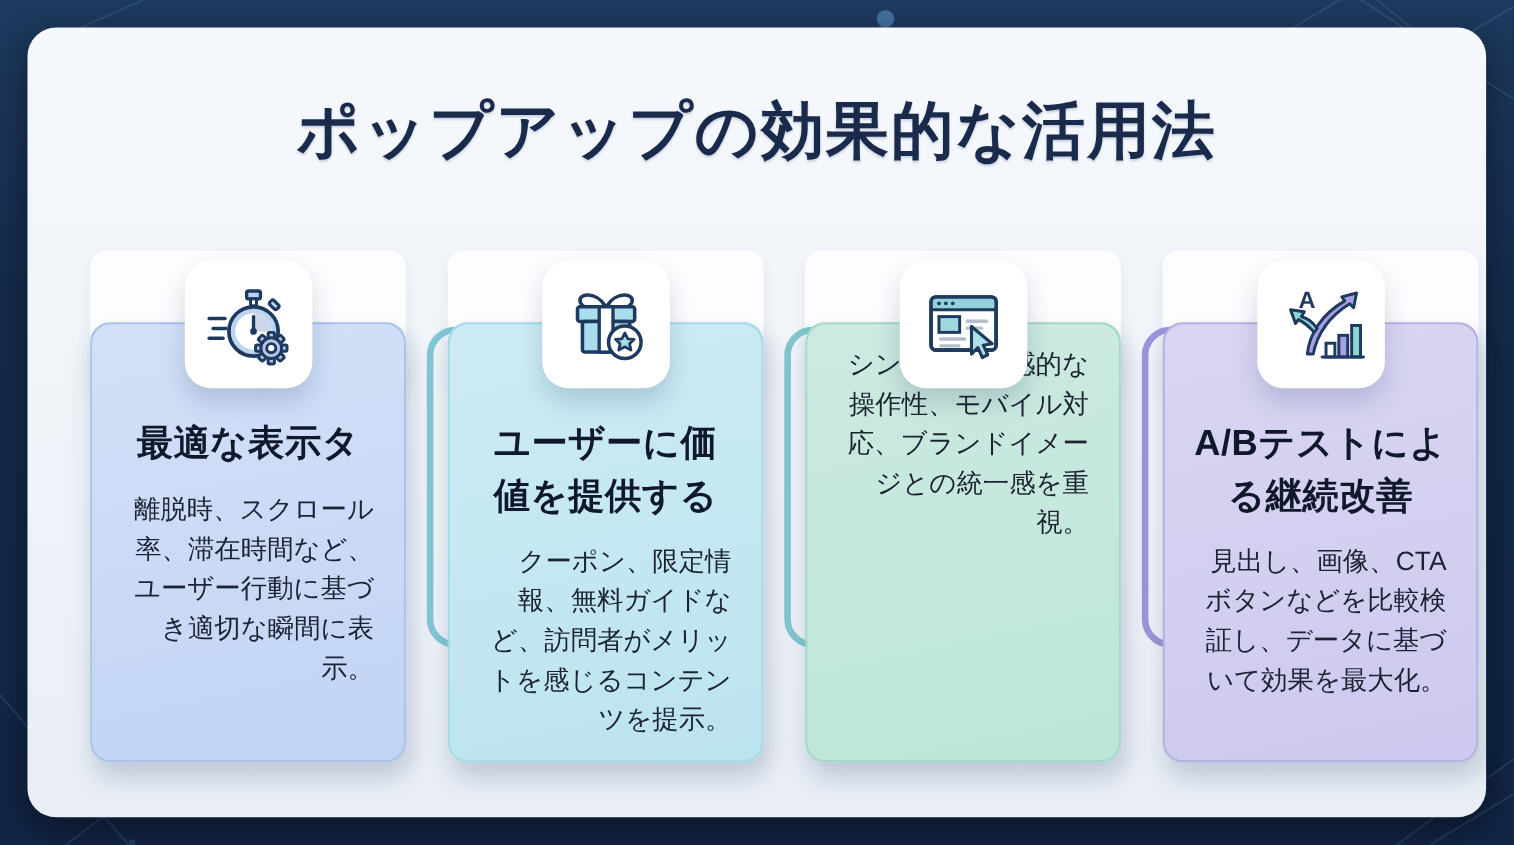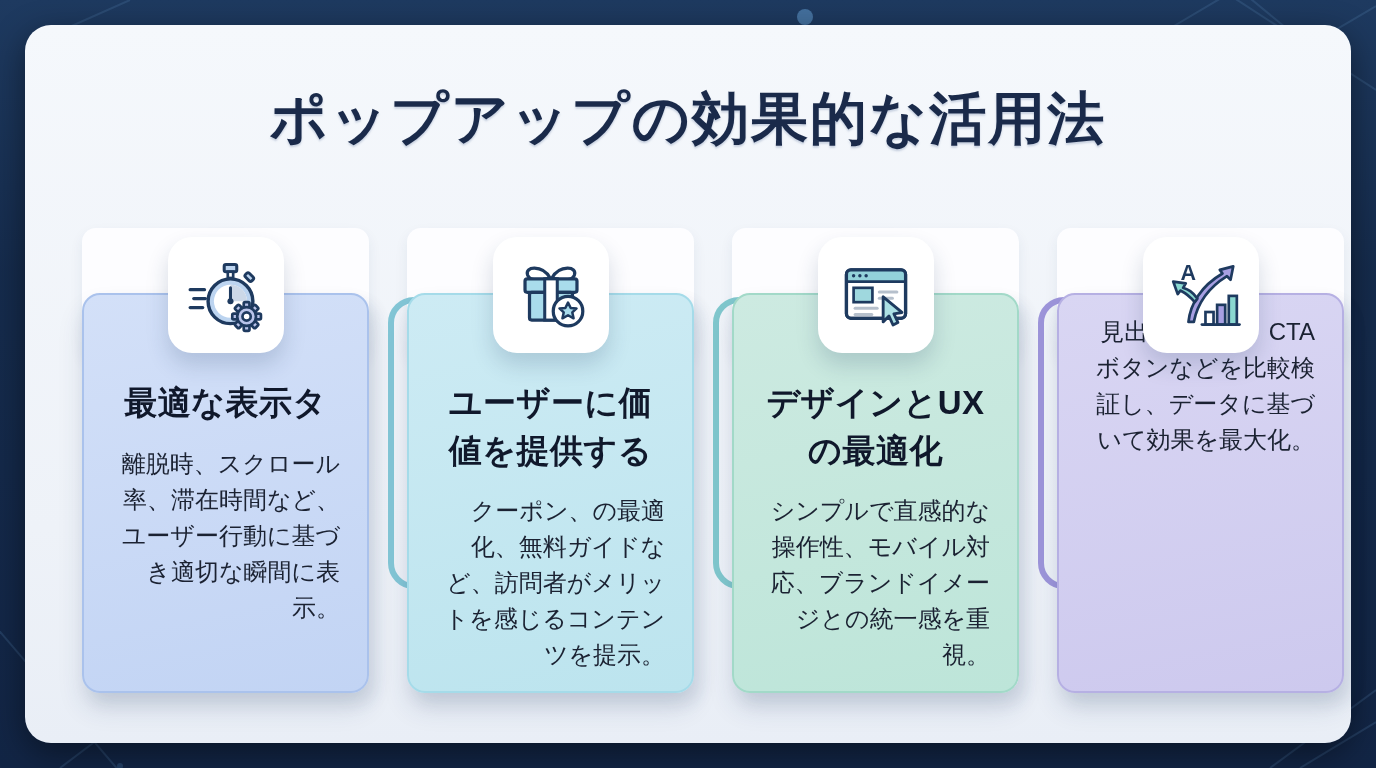--- a/index.html
+++ b/index.html
@@ -135,43 +135,39 @@
     </div>
 
     <div class="column" style="--fill1: #cdebf4; --fill2: #bce4ee; --bd: #a5dbe9; --outline: #83c6d6;">
       <div class="back-card"></div>
       <div class="outline-decor"></div>
       <div class="card">
         <div class="card-title">
           <div>ユーザーに価</div>
           <div>値を提供する</div>
         </div>
-        <div class="card-body">クーポン、の最適化、無料ガイドなど、訪問者がメリットを感じるコンテンツを提示。</div>
+        <div class="card-body">クーポン、限定情報、無料ガイドなど、訪問者がメリットを感じるコンテンツを提示。</div>
       </div>
       <div class="icon-tile">
         <svg viewBox="0 0 96 96">
           <path d="M47,29 C38,14 18,16 22,26 C25,33 38,32 47,29 Z" fill="#ffffff" stroke="#1e3a5f" stroke-width="3.6" stroke-linejoin="round"></path>
           <path d="M49,29 C58,14 78,16 74,26 C71,33 58,32 49,29 Z" fill="#ffffff" stroke="#1e3a5f" stroke-width="3.6" stroke-linejoin="round"></path>
           <rect x="19" y="30" width="58" height="15" rx="2.5" fill="#a9dcec" stroke="#1e3a5f" stroke-width="3.6"></rect>
           <rect x="24" y="45" width="48" height="31" rx="2.5" fill="#a9dcec" stroke="#1e3a5f" stroke-width="3.6"></rect>
           <rect x="41" y="30" width="14" height="46" fill="#ffffff" stroke="#1e3a5f" stroke-width="3.4"></rect>
           <circle cx="67" cy="66" r="16.5" fill="#ffffff" stroke="#1e3a5f" stroke-width="3.6"></circle>
           <path d="M67,56.5 L70,62.5 L76.5,63 L71.8,67.5 L73.2,74 L67,70.6 L60.8,74 L62.2,67.5 L57.5,63 L64,62.5 Z" fill="#a9dcec" stroke="#1e3a5f" stroke-width="2.8" stroke-linejoin="round"></path>
         </svg>
       </div>
     </div>
 
     <div class="column" style="--fill1: #cdeae1; --fill2: #bde5d9; --bd: #a2d9c8; --outline: #80c7cd;">
       <div class="back-card"></div>
       <div class="outline-decor"></div>
       <div class="card">
-        <div class="card-title">
-          <div>デザインとUX</div>
-          <div>の最適化</div>
-        </div>
         <div class="card-body">シンプルで直感的な操作性、モバイル対応、ブランドイメージとの統一感を重視。</div>
       </div>
       <div class="icon-tile">
         <svg viewBox="0 0 96 96">
           <rect x="15" y="20" width="66" height="54" rx="5" fill="#ffffff" stroke="#1e3a5f" stroke-width="3.6"></rect>
           <path d="M15,25 a5,5 0 0 1 5,-5 h56 a5,5 0 0 1 5,5 v8 h-66 Z" fill="#93d2da"></path>
           <rect x="15" y="20" width="66" height="54" rx="5" fill="none" stroke="#1e3a5f" stroke-width="3.6"></rect>
           <line x1="15" y1="33" x2="81" y2="33" stroke="#1e3a5f" stroke-width="3"></line>
           <circle cx="23" cy="26.5" r="1.9" fill="#1e3a5f"></circle>
           <circle cx="30" cy="26.5" r="1.9" fill="#1e3a5f"></circle>
@@ -183,20 +179,24 @@
           <rect x="23" y="68" width="22" height="3.4" rx="1.7" fill="#b6c0cc"></rect>
           <path d="M56,50 L56,78 L62.5,71.5 L67,81.5 L72.5,78.7 L68,69 L77,67.5 Z" fill="#ace0e4" stroke="#1e3a5f" stroke-width="3.2" stroke-linejoin="round"></path>
         </svg>
       </div>
     </div>
 
     <div class="column" style="--fill1: #d9d6f3; --fill2: #cdc9ee; --bd: #b6b0e3; --outline: #9d95da;">
       <div class="back-card"></div>
       <div class="outline-decor"></div>
       <div class="card">
+        <div class="card-title">
+          <div>A/Bテストによ</div>
+          <div>る継続改善</div>
+        </div>
         <div class="card-body">見出し、画像、CTAボタンなどを比較検証し、データに基づいて効果を最大化。</div>
       </div>
       <div class="icon-tile">
         <svg viewBox="0 0 96 96">
           <text x="25" y="31" font-family="Liberation Sans, sans-serif" font-size="24" font-weight="bold" fill="#1e3a5f">A</text>
           <path d="M34,78 C36,58 48,38 72,24 L69,20 L84,16 L81,31 L77,27 C56,40 44,58 40,78 Z" fill="#a79fe2" stroke="#1e3a5f" stroke-width="3" stroke-linejoin="round"></path>
           <path d="M44,52 C38,44 34,42 28,40 L31,35 L17,33 L22,47 L25,43 C31,46 36,50 41,56 Z" fill="#8ad8d0" stroke="#1e3a5f" stroke-width="3" stroke-linejoin="round"></path>
           <rect x="53" y="67" width="9" height="14" fill="#ffffff" stroke="#1e3a5f" stroke-width="3"></rect>
           <rect x="66" y="59" width="9" height="22" fill="#a79fe2" stroke="#1e3a5f" stroke-width="3"></rect>
           <rect x="79" y="49" width="9" height="32" fill="#8ad8d0" stroke="#1e3a5f" stroke-width="3"></rect>

